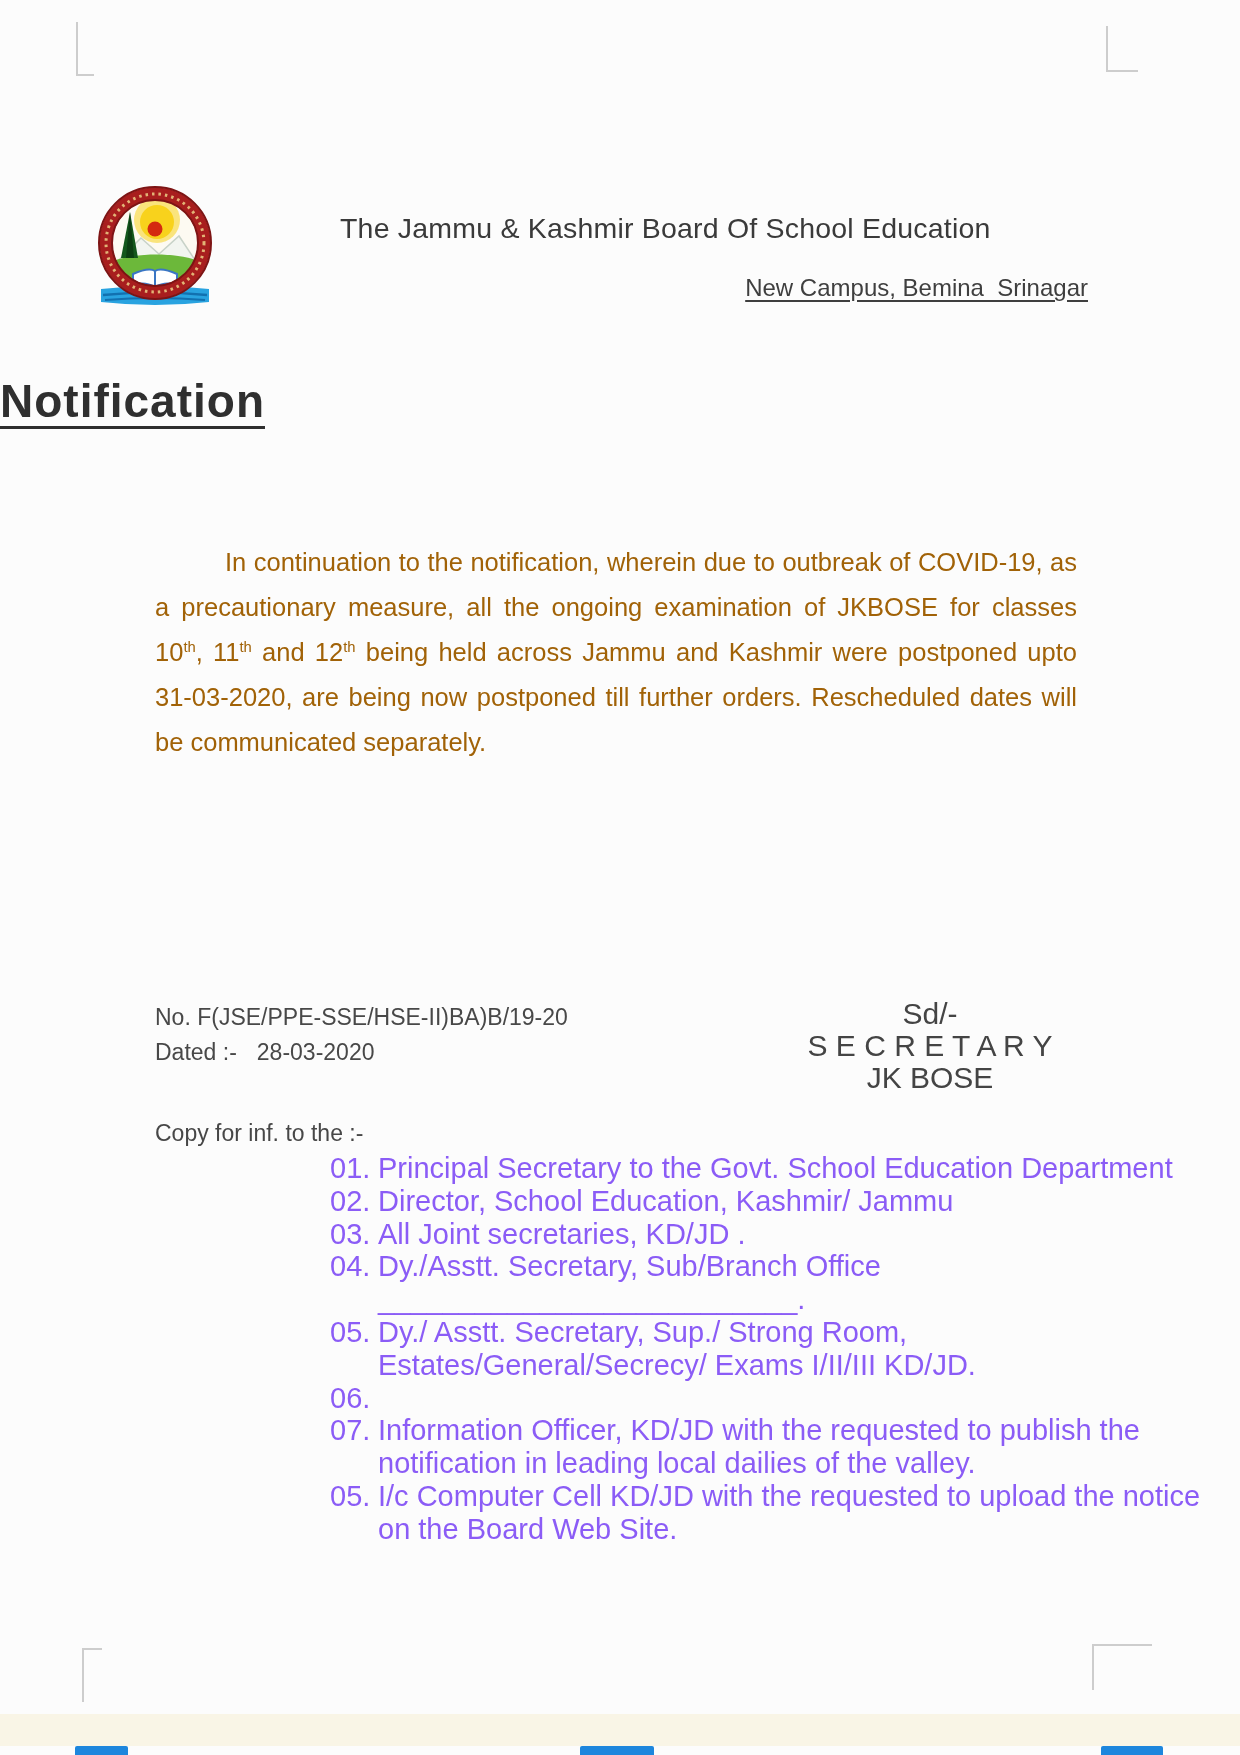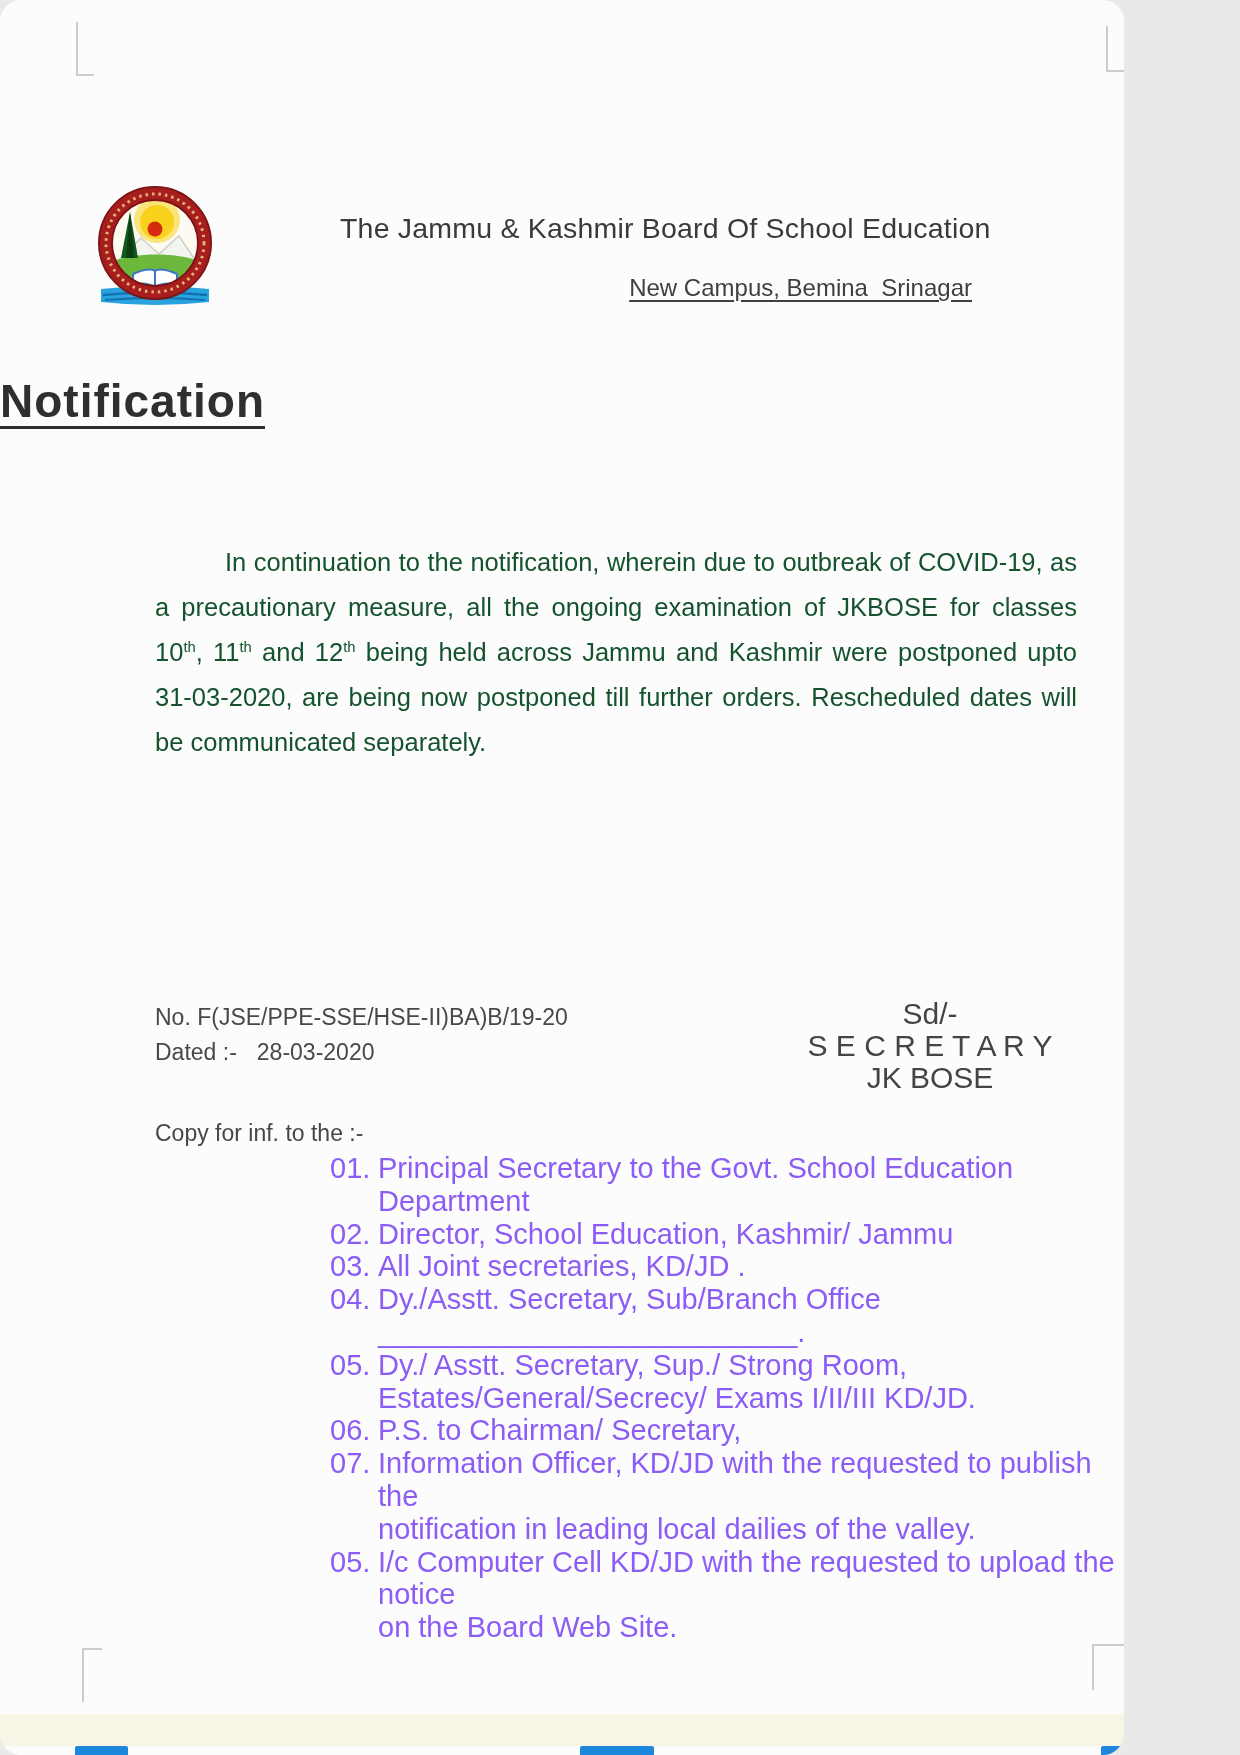--- a/index.html
+++ b/index.html
@@ -2,22 +2,22 @@
 <html><head>
 <meta charset="utf-8">
 <style>
   html,body{margin:0;padding:0;}
   body{
     width:1240px;height:1755px;
     background:#e9e9e9;
     font-family:"Liberation Sans", sans-serif;
   }
   .page{
-    position:relative;width:1124px;height:1755px;overflow:hidden;
-    background:#fcfcfc;color:#414141;border-radius:21px;
+    position:relative;width:1240px;height:1755px;overflow:hidden;
+    background:#fcfcfc;color:#414141;
   }
   
   .corner{position:absolute;opacity:.5;border-color:#9f9f9f;border-style:solid;border-width:0;}
   .corner.tl{left:76px;top:22px;width:16px;height:52px;border-left-width:2px;border-bottom-width:2px;}
   .corner.tr{left:1106px;top:26px;width:30px;height:44px;border-left-width:2px;border-bottom-width:2px;}
   .corner.bl{left:82px;top:1648px;width:18px;height:52px;border-left-width:2px;border-top-width:2px;}
   .corner.br{left:1092px;top:1644px;width:58px;height:44px;border-left-width:2px;border-top-width:2px;}
 
   .logo{position:absolute;left:93px;top:186px;width:124px;height:132px;}
 
@@ -31,21 +31,21 @@
     text-underline-offset:4px;white-space:pre;
   }
   .doc-title{
     position:absolute;left:0;top:374px;width:1098px;
     font-size:46px;font-weight:bold;color:#2f2f2f;letter-spacing:1px;
     text-decoration:underline;text-decoration-thickness:3px;text-underline-offset:9px;
   }
   .body-par{
     position:absolute;left:155px;top:540px;width:922px;
     font-size:25.5px;line-height:45px;text-align:justify;text-indent:70px;
-    color:#14532d;
+    color:#a16207;
   }
   .body-par sup{font-size:.58em;line-height:0;vertical-align:super;}
 
   .ref-block{position:absolute;left:155px;top:1000px;font-size:23px;line-height:35px;color:#484848;}
   .ref-dated .val{margin-left:20px;}
 
   .sig-block{position:absolute;left:780px;top:998px;width:300px;text-align:center;
     font-size:30px;line-height:32px;color:#444;}
 
   .copy-heading{position:absolute;left:155px;top:1120px;font-size:23px;color:#474747;}
@@ -140,21 +140,20 @@
       <span class="num">04.</span>
       <span class="txt">Dy./Asstt. Secretary, Sub/Branch Office __________________________.</span>
     </div>
     <div class="copy-item">
       <span class="num">05.</span>
       <span class="txt">Dy./ Asstt. Secretary, Sup./ Strong Room,
 Estates/General/Secrecy/ Exams I/II/III KD/JD.</span>
     </div>
     <div class="copy-item">
       <span class="num">06.</span>
-      <span class="txt">P.S. to Chairman/ Secretary,</span>
     </div>
     <div class="copy-item">
       <span class="num">07.</span>
       <span class="txt">Information Officer, KD/JD with the requested to publish the
 notification in leading local dailies of the valley.</span>
     </div>
     <div class="copy-item">
       <span class="num">05.</span>
       <span class="txt">I/c Computer Cell KD/JD with the requested to upload the notice
 on the Board Web Site.</span>

